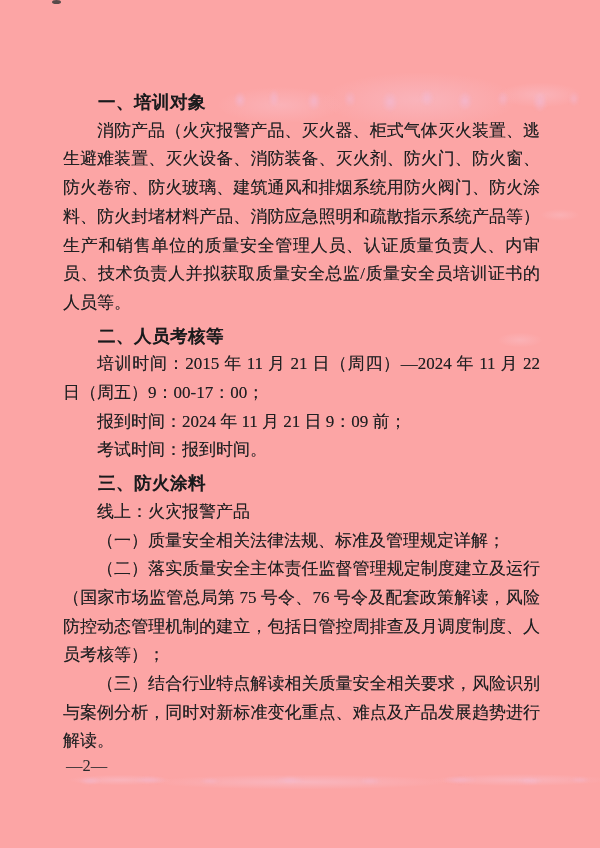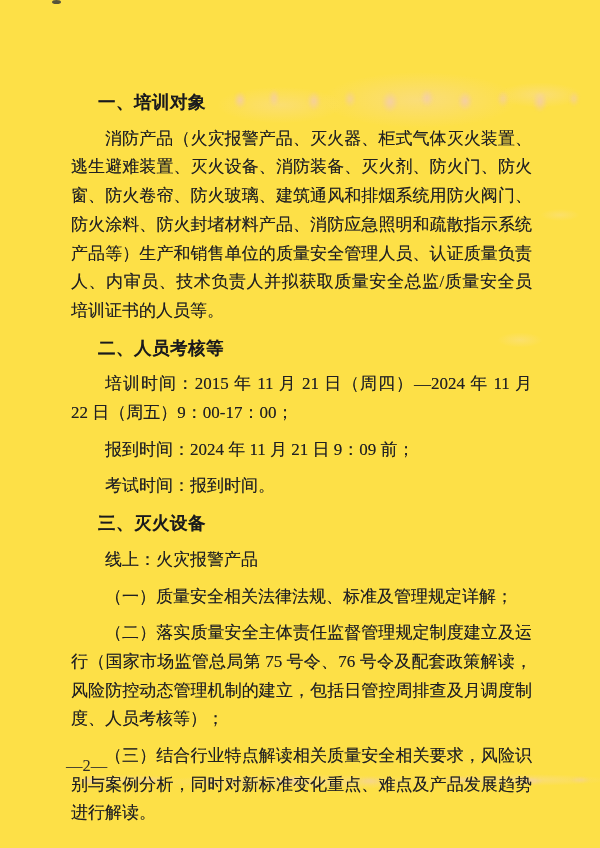--- a/index.html
+++ b/index.html
@@ -4,21 +4,21 @@
 <style>
   html, body {
     margin: 0;
     padding: 0;
     background: #ffffff;
   }
   .page {
     position: relative;
     width: 600px;
     height: 848px;
-    background: #fde047;
+    background: #fca5a5;
     overflow: hidden;
     font-family: "Liberation Serif", serif;
   }
   
   .scan-tint {
     position: absolute;
     inset: 0;
     background:
       radial-gradient(140px 40px at 420px 100px, rgba(243,214,238,0.30), rgba(243,214,238,0) 70%),
       radial-gradient(90px 26px at 280px 105px, rgba(245,216,238,0.25), rgba(245,216,238,0) 70%),
@@ -79,21 +79,21 @@
     left: 63px;
     right: 60px;
     top: 84px;
     color: #202022;
     font-size: 17px;
     line-height: 28.7px;
     text-align: justify;
     text-shadow: 0 0 0.5px rgba(45,45,48,0.55);
   }
   .content p {
-    margin: 8px;
+    margin: 0;
     text-indent: 2em;
   }
   .content h2 {
     margin: 4px 0 0 0;
     font-family: "Liberation Sans", sans-serif;
     font-weight: bold;
     font-size: 17.5px;
     line-height: 28.7px;
     text-indent: 2em;
     color: #1a1a1c;
@@ -121,21 +121,21 @@
 
   <div class="content">
     <h2>一、培训对象</h2>
     <p>消防产品（火灾报警产品、灭火器、柜式气体灭火装置、逃生避难装置、灭火设备、消防装备、灭火剂、防火门、防火窗、防火卷帘、防火玻璃、建筑通风和排烟系统用防火阀门、防火涂料、防火封堵材料产品、消防应急照明和疏散指示系统产品等）生产和销售单位的质量安全管理人员、认证质量负责人、内审员、技术负责人并拟获取质量安全总监/质量安全员培训证书的人员等。</p>
 
     <h2>二、人员考核等</h2>
     <p>培训时间：2015 年 11 月 21 日（周四）—2024 年 11 月 22 日（周五）9：00-17：00；</p>
     <p>报到时间：2024 年 11 月 21 日 9：09 前；</p>
     <p>考试时间：报到时间。</p>
 
-    <h2>三、灭火设备</h2>
+    <h2>三、防火涂料</h2>
     <p>线上：火灾报警产品</p>
 
     <p>（一）质量安全相关法律法规、标准及管理规定详解；</p>
     <p>（二）落实质量安全主体责任监督管理规定制度建立及运行（国家市场监管总局第 75 号令、76 号令及配套政策解读，风险防控动态管理机制的建立，包括日管控周排查及月调度制度、人员考核等）；</p>
     <p>（三）结合行业特点解读相关质量安全相关要求，风险识别与案例分析，同时对新标准变化重点、难点及产品发展趋势进行解读。</p>
   </div>
 
   <div class="pagenum">—2—</div>
 </div>
 

